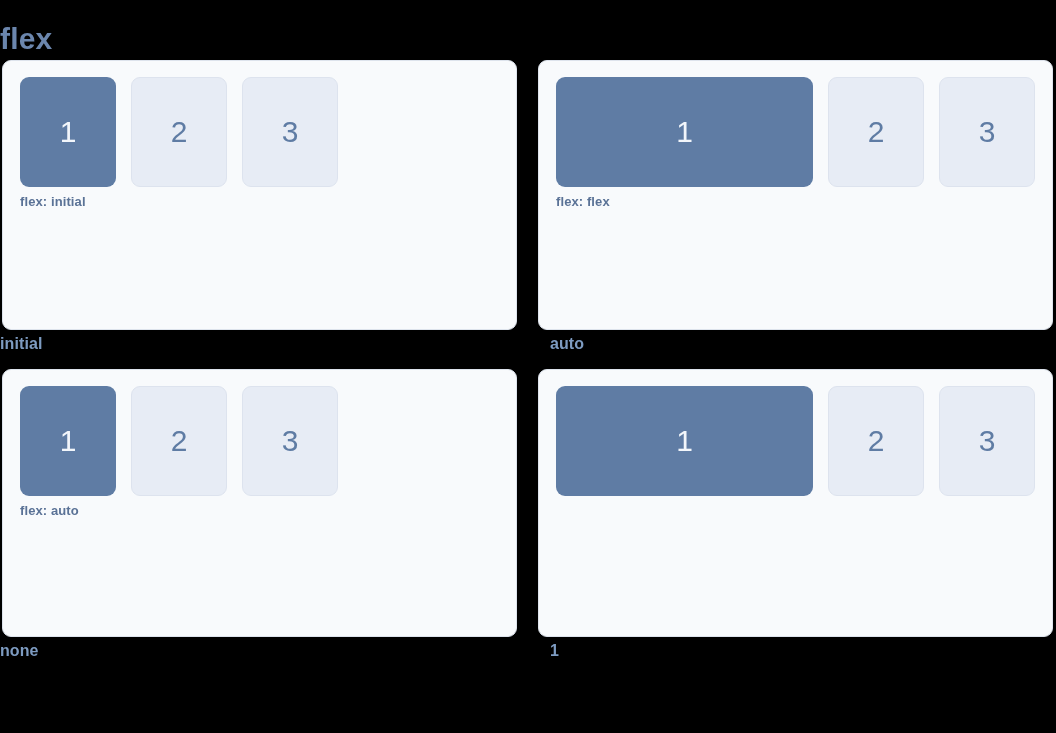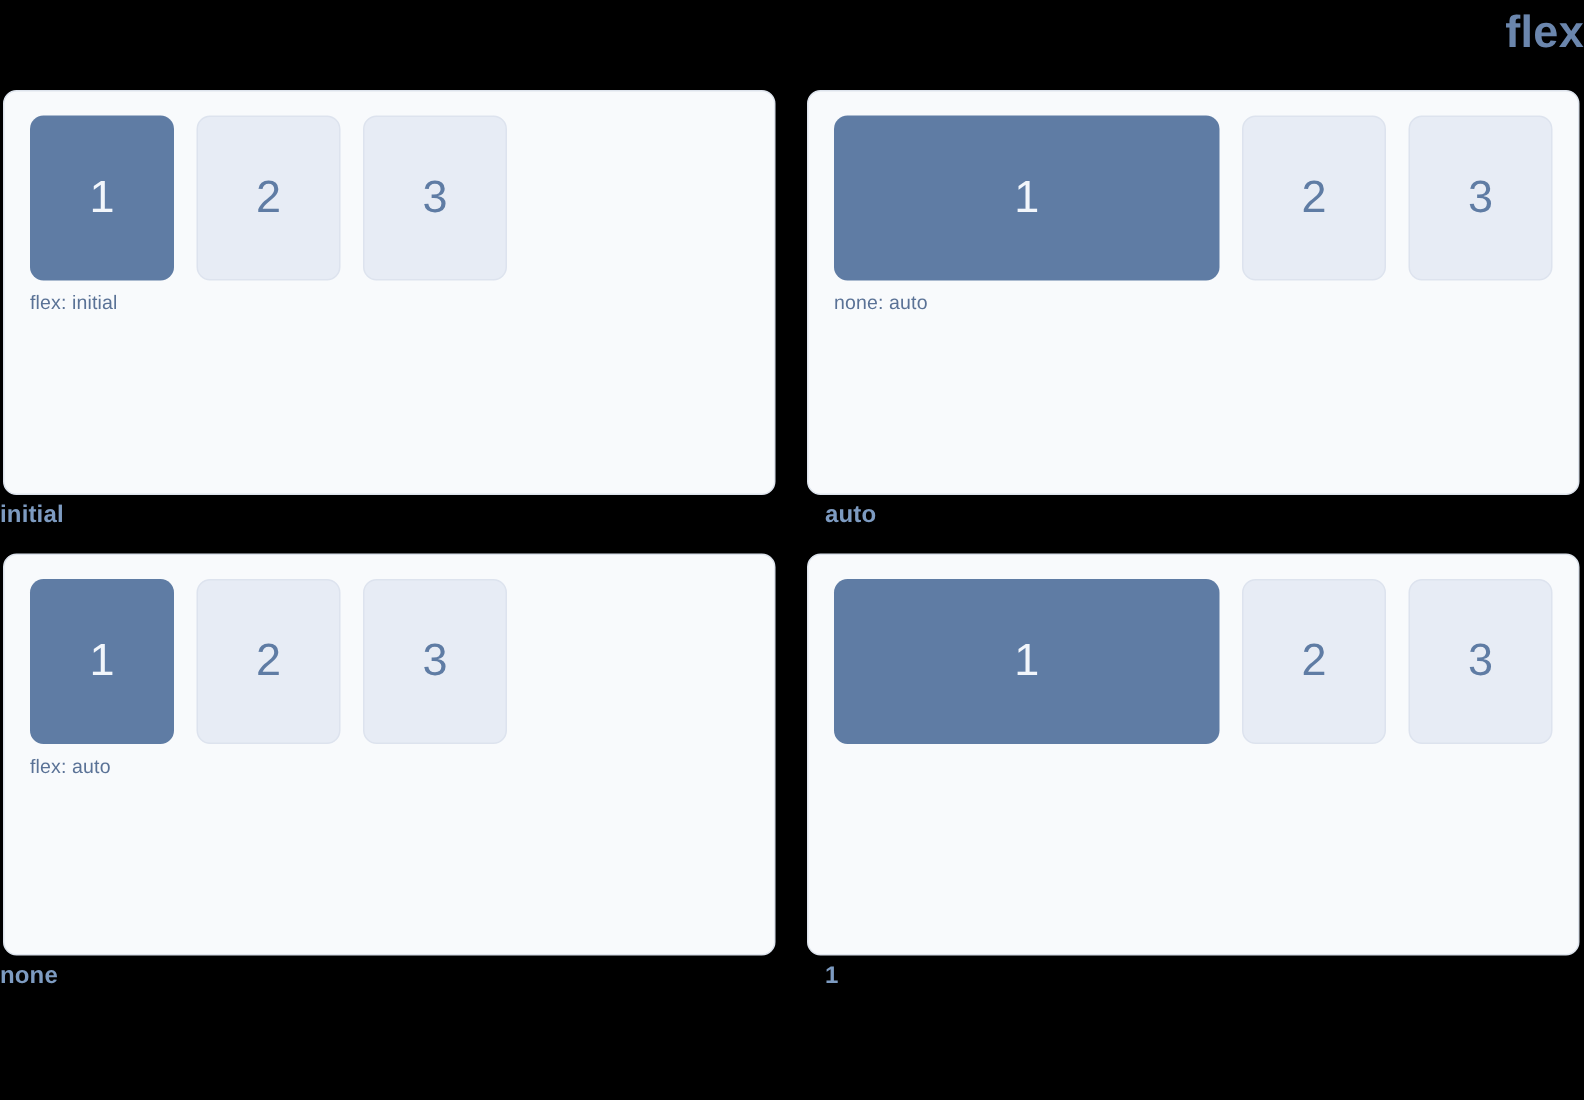--- a/index.html
+++ b/index.html
@@ -17,27 +17,27 @@
   .page {
     position: relative;
     width: 1056px;
     height: 733px;
     background: #000000;
   }
 
   
   .page-title {
     width: 1056px;
-    text-align: right;
+    text-align: left;
     font-size: 30px;
     font-weight: bold;
     color: #6b86ad;
     letter-spacing: 0.2px;
     line-height: 1;
-    padding-top: 7px;
+    padding-top: 24px;
     margin: 0;
     height: 45px;
   }
 
   
   .grid {
     position: absolute;
     top: 60px;
     left: 2px;
     width: 1054px;
@@ -96,21 +96,21 @@
 
   
   .box.v-initial { flex: initial; }
   .box.v-auto    { flex: auto; }
   .box.v-none    { flex: none; }
   .box.v-one     { flex: 1; }
 
   .prop-label {
     margin-top: 7px;
     font-size: 13px;
-    font-weight: normal;
+    font-weight: bold;
     color: #5a7296;
     line-height: 1.2;
     letter-spacing: 0.1px;
   }
 
   .key-label {
     margin-top: 4px;
     font-size: 16px;
     font-weight: bold;
     color: #7d9bc1;
@@ -143,21 +143,21 @@
       <div class="key-label">initial</div>
     </div>
 
     <div class="panel col-right row-1">
       <div class="card">
         <div class="boxes">
           <div class="box filled v-auto">1</div>
           <div class="box hollow">2</div>
           <div class="box hollow">3</div>
         </div>
-        <div class="prop-label">none: auto</div>
+        <div class="prop-label">flex: flex</div>
       </div>
       <div class="key-label">auto</div>
     </div>
 
     <div class="panel col-left row-2">
       <div class="card">
         <div class="boxes">
           <div class="box filled v-none">1</div>
           <div class="box hollow">2</div>
           <div class="box hollow">3</div>

